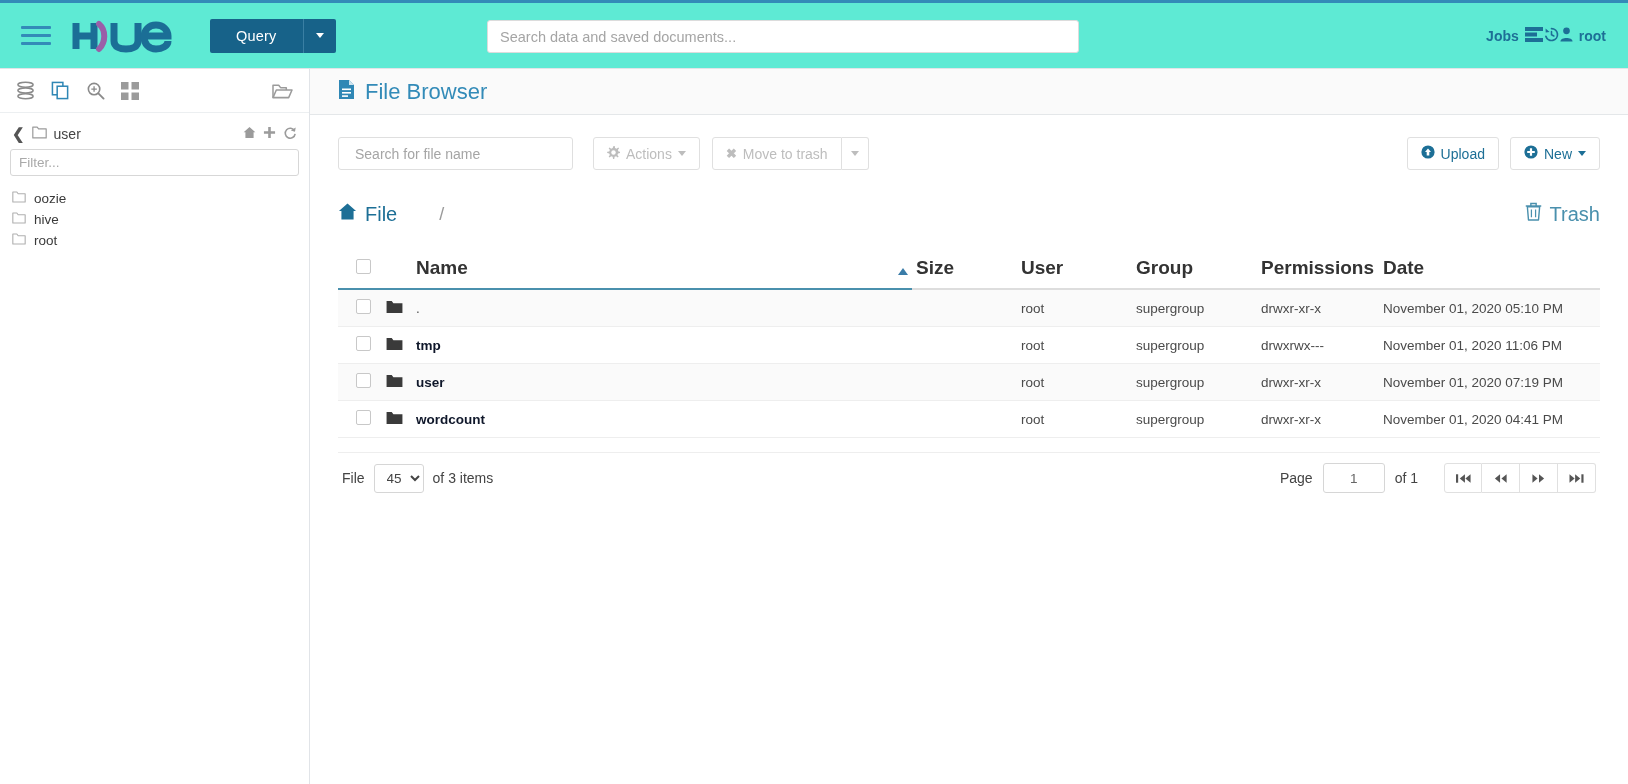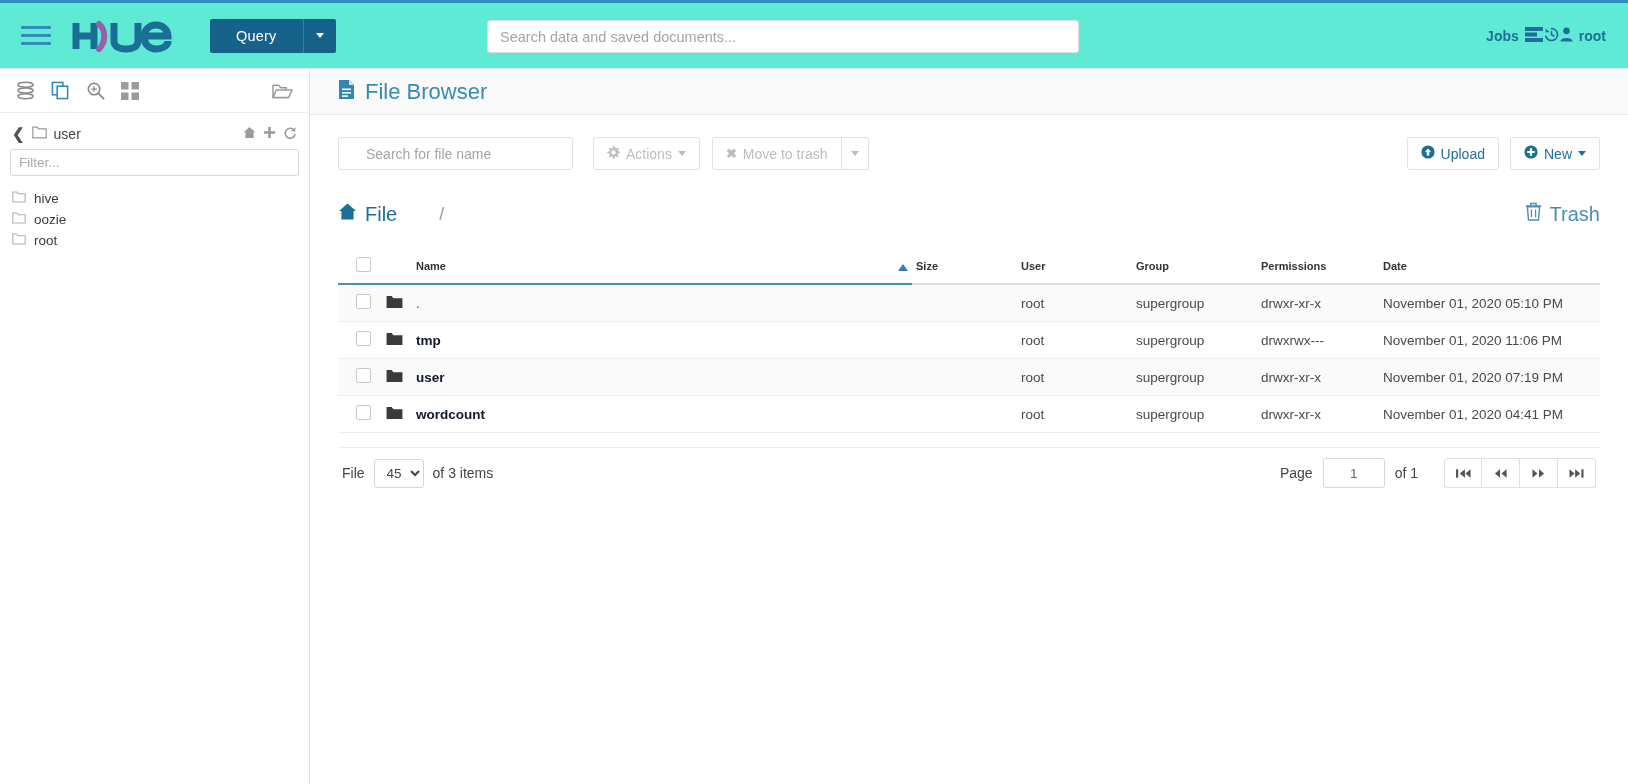--- a/index.html
+++ b/index.html
@@ -117,21 +117,21 @@
   }
   .main-title { color: #338bb8; font-size: 22px; font-weight: normal; }
 
   .content { padding: 22px 28px 0 28px; flex: 1; }
 
   
   .toolbar { display: flex; align-items: center; gap: 0; }
   .file-search {
     width: 235px; height: 33px;
     border: 1px solid #dfdfdf; border-radius: 3px;
-    font-size: 14px; padding: 0 27px; color: #444;
+    font-size: 14px; padding: 0 16px; color: #444;
     font-family: inherit; outline: none; background: #fff;
   }
   .file-search::placeholder { color: #a5a5a5; }
 
   .btn {
     height: 33px; border: 1px solid #e0e0e0; background: #fff;
     font-size: 14px; font-family: inherit; cursor: pointer;
     display: inline-flex; align-items: center; gap: 6px;
     padding: 0 13px; border-radius: 3px; color: #333;
   }
@@ -158,21 +158,21 @@
   .trash-link {
     margin-left: auto; display: flex; align-items: center; gap: 8px;
     color: #4a90ad; cursor: pointer; font-size: 20px;
   }
 
   
   table.files { width: 100%; border-collapse: collapse; margin-top: 25px; font-size: 13.5px; }
   table.files thead th {
     text-align: left; font-weight: bold; color: #333;
     padding: 6px 4px 9px 4px; border-bottom: 2px solid #ddd;
-    font-size: 11px; position: relative; white-space: nowrap;
+    font-size: 19px; position: relative; white-space: nowrap;
   }
   table.files thead th.name-col { border-bottom: 2px solid #4a90ad; }
   table.files tbody td {
     padding: 9px 4px; border-bottom: 1px solid #eee; color: #4a4a4a;
   }
   table.files tbody tr:nth-child(odd) { background: #fafafa; }
   .cb {
     width: 15px; height: 15px; border: 1px solid #c8c8c8;
     border-radius: 2px; background: #fff; display: inline-block; cursor: pointer;
   }
@@ -355,29 +355,29 @@
 
     <input class="lp-filter" placeholder="Filter..." style="">
 
     <div class="lp-tree">
       <div class="lp-tree-item">
         <span>
           <svg width="14" height="12" viewBox="0 0 16 14">
             <path d="M0.8 12.8 L0.8 1.2 L5.5 1.2 L7 3.2 L15.2 3.2 L15.2 12.8 Z" fill="none" stroke="#b0b0b0" stroke-width="1.3" stroke-linejoin="round"></path>
           </svg>
         </span>
-        <span>hive</span>
+        <span>oozie</span>
       </div>
       <div class="lp-tree-item">
         <span>
           <svg width="14" height="12" viewBox="0 0 16 14">
             <path d="M0.8 12.8 L0.8 1.2 L5.5 1.2 L7 3.2 L15.2 3.2 L15.2 12.8 Z" fill="none" stroke="#b0b0b0" stroke-width="1.3" stroke-linejoin="round"></path>
           </svg>
         </span>
-        <span>oozie</span>
+        <span>hive</span>
       </div>
       <div class="lp-tree-item">
         <span>
           <svg width="14" height="12" viewBox="0 0 16 14">
             <path d="M0.8 12.8 L0.8 1.2 L5.5 1.2 L7 3.2 L15.2 3.2 L15.2 12.8 Z" fill="none" stroke="#b0b0b0" stroke-width="1.3" stroke-linejoin="round"></path>
           </svg>
         </span>
         <span>root</span>
       </div>
     </div>

